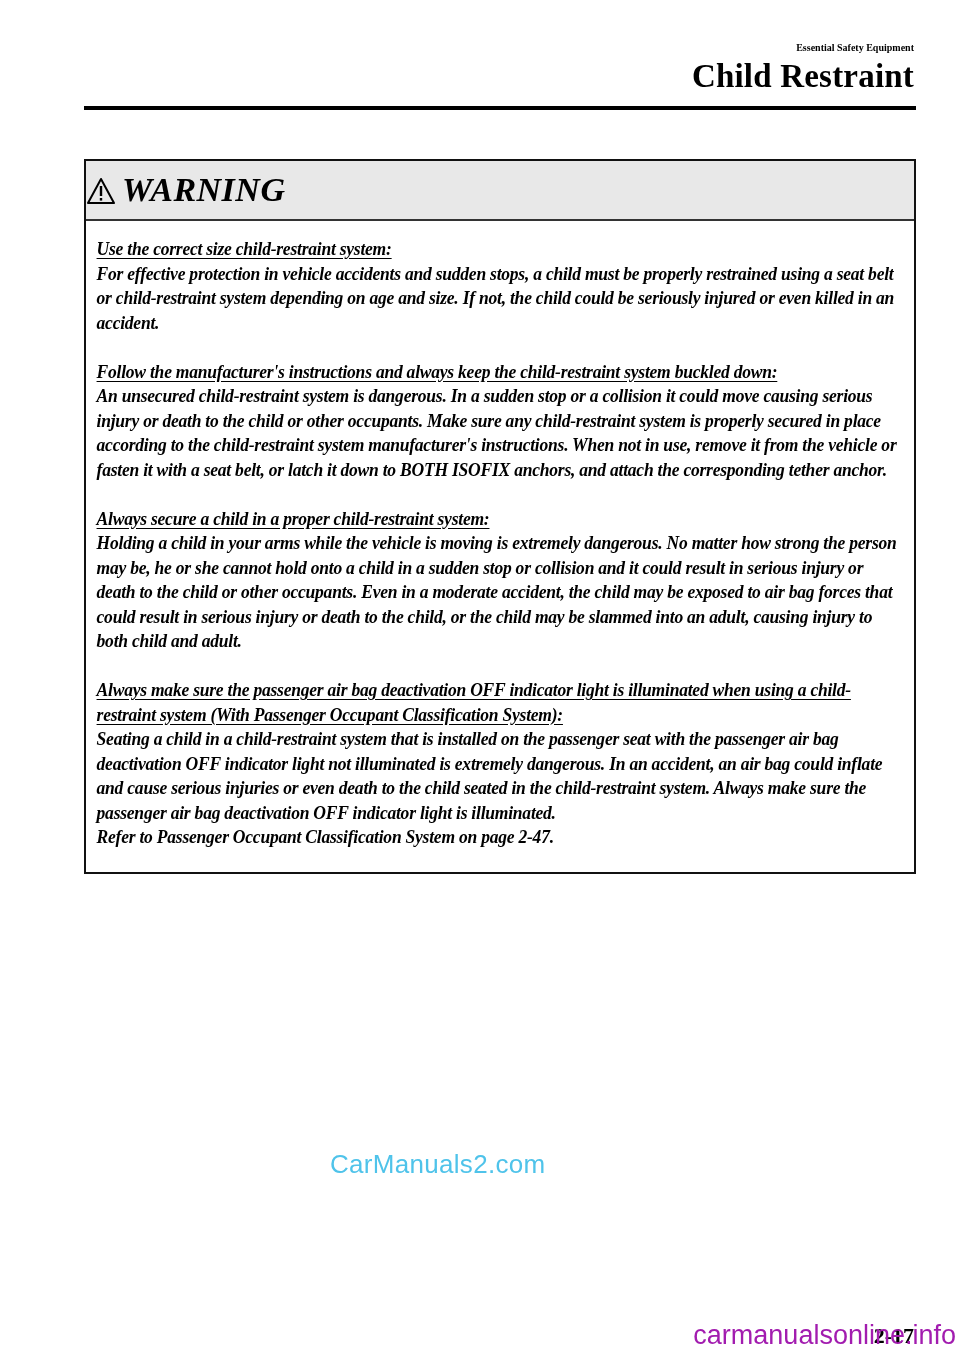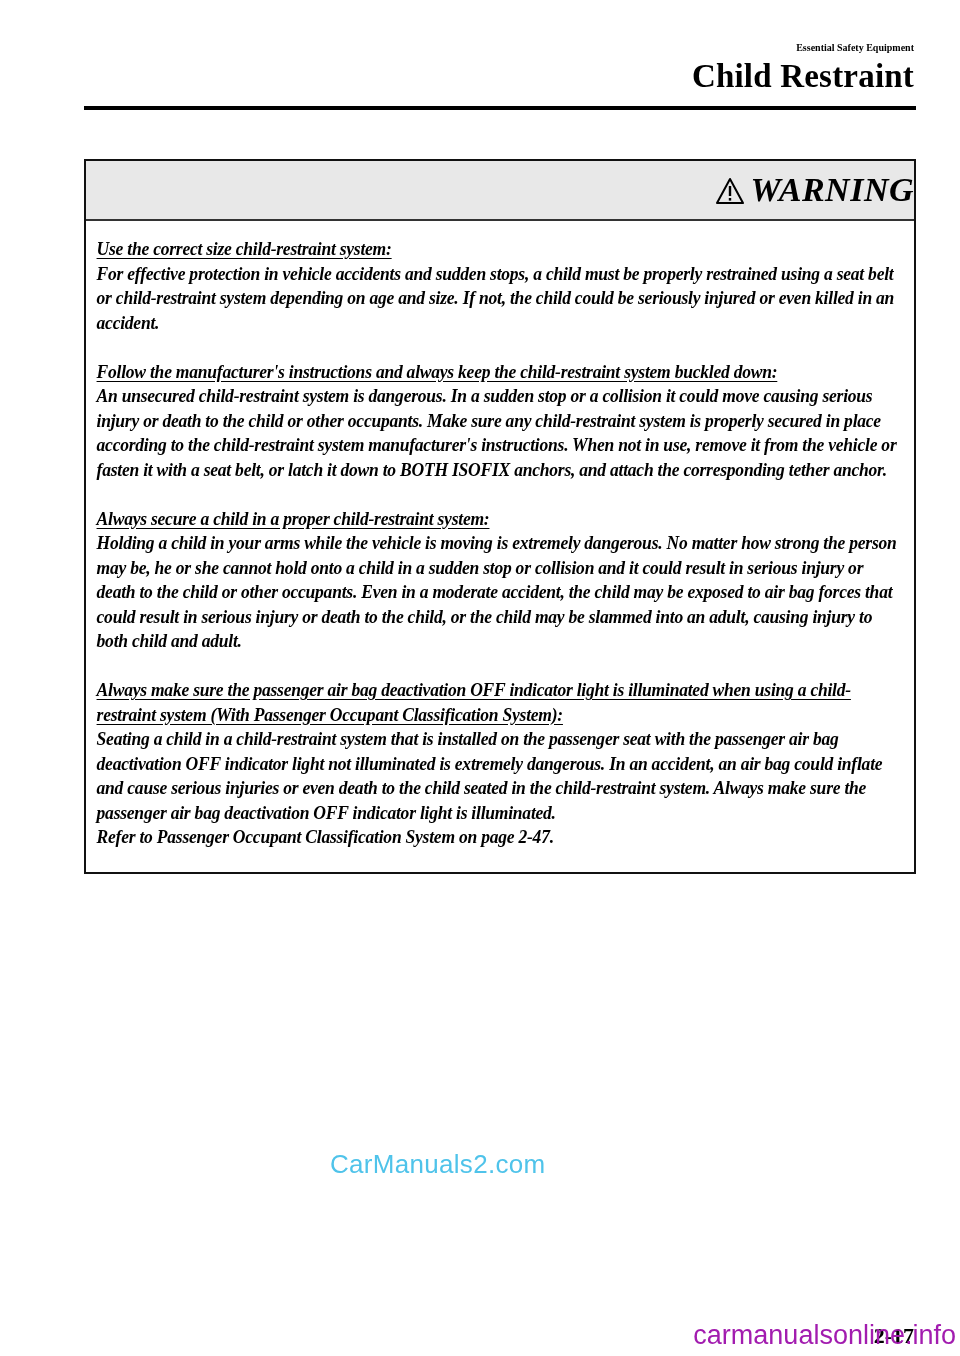--- a/index.html
+++ b/index.html
@@ -1,21 +1,21 @@
 <!DOCTYPE html>
 <html><head>
   <meta charset="utf-8">
   <style>
     html, body { margin: 0; padding: 0; background: #ffffff; }
     body { width: 960px; height: 1356px; position: relative; overflow: hidden; font-family: "Liberation Serif", serif; color: #000; }
     .section-label { position: absolute; right: 46px; top: 42px; font-size: 10px; font-weight: bold; }
     .page-title { position: absolute; right: 46px; top: 58px; font-size: 33px; font-weight: bold; letter-spacing: 0.2px; }
     .rule { position: absolute; left: 84px; top: 106px; width: 832px; height: 4px; background: #000; }
     .warning-box { position: absolute; left: 84px; top: 159px; width: 828px; border: 2px solid #111; box-sizing: content-box; }
-    .warning-header { height: 58px; background: #e8e8e8; border-bottom: 2px solid #333; display: flex; align-items: center; justify-content: flex-end; }
+    .warning-header { height: 58px; background: #e8e8e8; border-bottom: 2px solid #333; display: flex; align-items: center; justify-content: flex-start; }
     .warning-header .tri { width: 30px; height: 28px; margin-right: 6px; margin-top: 2px; }
     .warning-title { font-size: 34px; font-weight: bold; font-style: italic; letter-spacing: 0.5px; }
     .warning-body { padding: 16px 12px 22px 11px; font-style: italic; font-weight: bold; font-size: 18.3px; line-height: 24.5px; letter-spacing: -0.25px; transform: scaleX(0.96); transform-origin: left top; width: 840px; }
     .para { margin: 0 0 24.5px 0; }
     .para:last-child { margin-bottom: 0; }
     .para-heading { text-decoration: underline; text-underline-offset: 3px; display: block; }
     .para-text { display: block; }
     .para-ref { display: block; }
     .watermark-1 { position: absolute; left: 330px; top: 1149px; font-family: "Liberation Sans", sans-serif; font-size: 26px; color: #4fc3ea; letter-spacing: 0.3px; }
     .page-number { position: absolute; right: 46px; top: 1292px; font-size: 22px; font-weight: bold; margin-top: 31px; }

